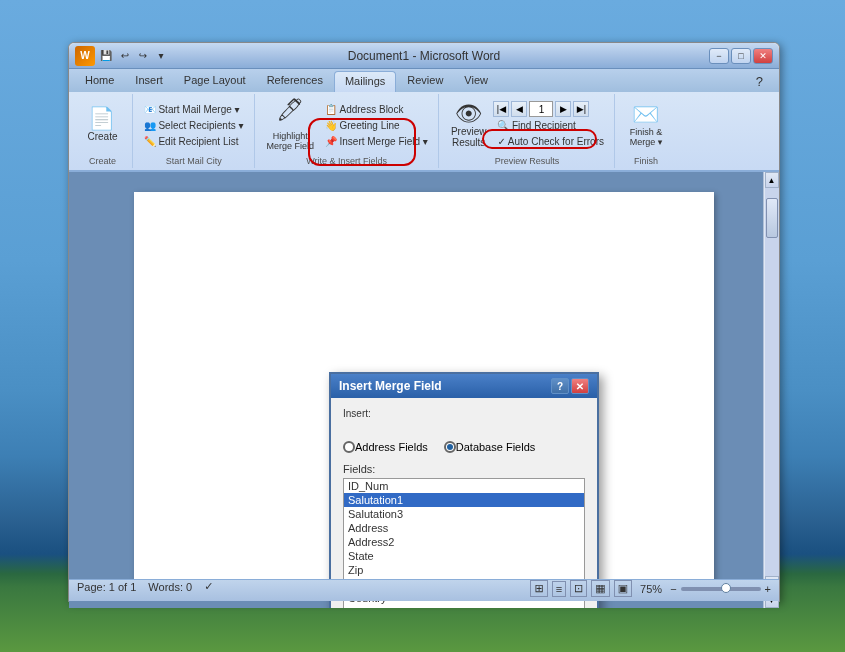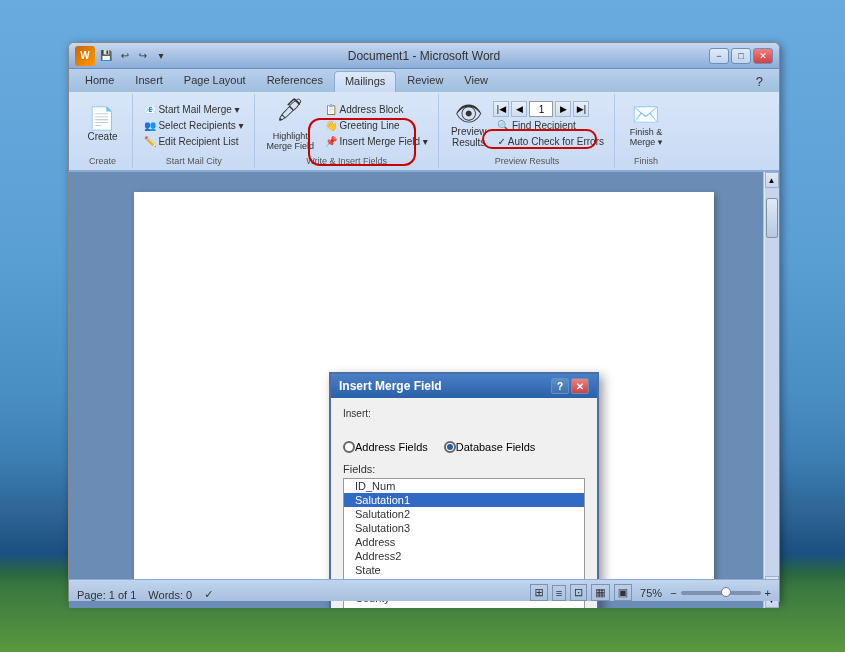--- a/index.html
+++ b/index.html
@@ -261,21 +261,21 @@
     
     .status-bar {
       position: absolute;
       bottom: 0;
       left: 0;
       right: 0;
       height: 22px;
       background: linear-gradient(180deg, #c0d4ec, #a8c0e0);
       border-top: 1px solid #8aadd8;
       display: flex;
-      align-items: flex-end;
+      align-items: flex-start;
       justify-content: space-between;
       padding: 0 8px;
       font-size: 11px;
       color: #333;
     }
     .status-left { display: flex; gap: 12px; align-items: center; }
     .status-right { display: flex; gap: 4px; align-items: center; }
     .zoom-slider {
       width: 80px;
       height: 4px;
@@ -375,21 +375,21 @@
     }
     .fields-list {
       width: 100%;
       height: 180px;
       border: 1px solid #999;
       background: white;
       overflow-y: auto;
       font-size: 11px;
     }
     .field-item {
-      padding: 1px 11px;
+      padding: 1px 4px;
       cursor: pointer;
       color: #333;
     }
     .field-item.selected {
       background: #316ac5;
       color: white;
     }
     .nav-row {
       display: flex;
       align-items: center;
@@ -577,21 +577,20 @@
             <label class="radio-option">
               <div class="radio-dot selected"></div>
               <span>Database Fields</span>
             </label>
           </div>
 
           <div class="fields-label">Fields:</div>
           <div class="fields-list">
             <div class="field-item">ID_Num</div>
             <div class="field-item selected">Salutation1</div>
-            <div class="field-item">Salutation2</div>
             <div class="field-item">Salutation3</div>
             <div class="field-item">Address</div>
             <div class="field-item">Address2</div>
             <div class="field-item">State</div>
             <div class="field-item">Zip</div>
             <div class="field-item">County</div>
             <div class="field-item">Country</div>
 
           </div>
         </div>

